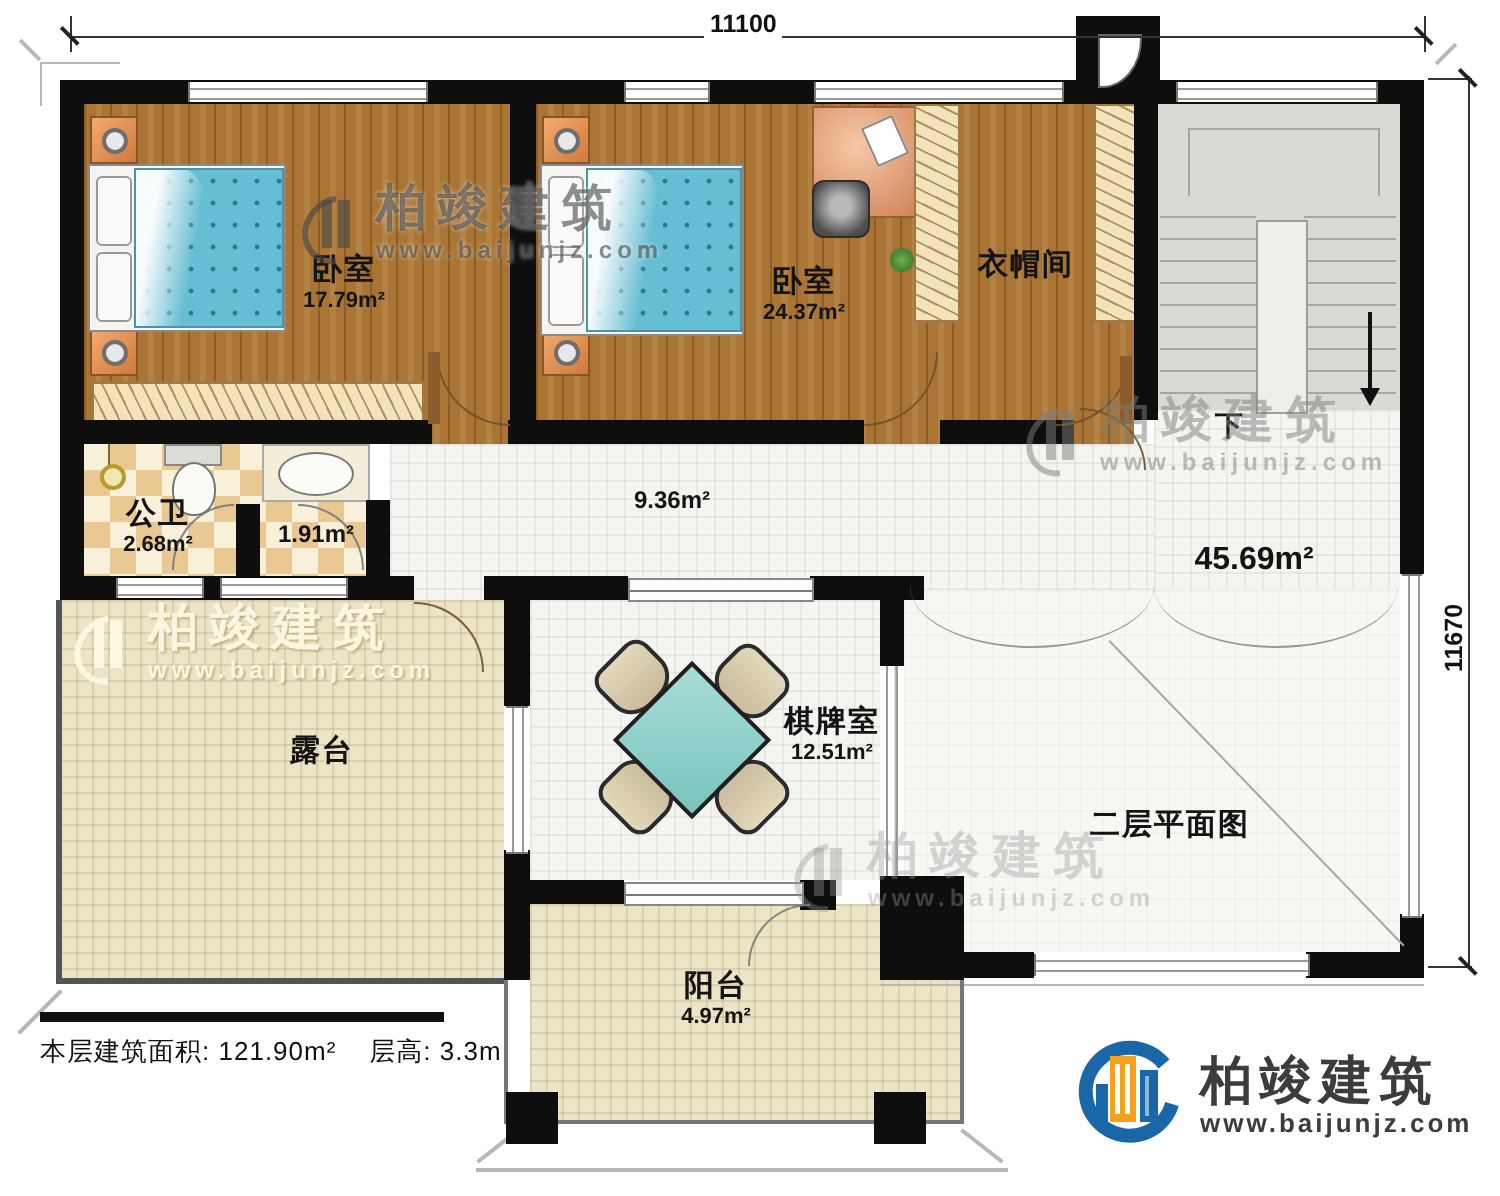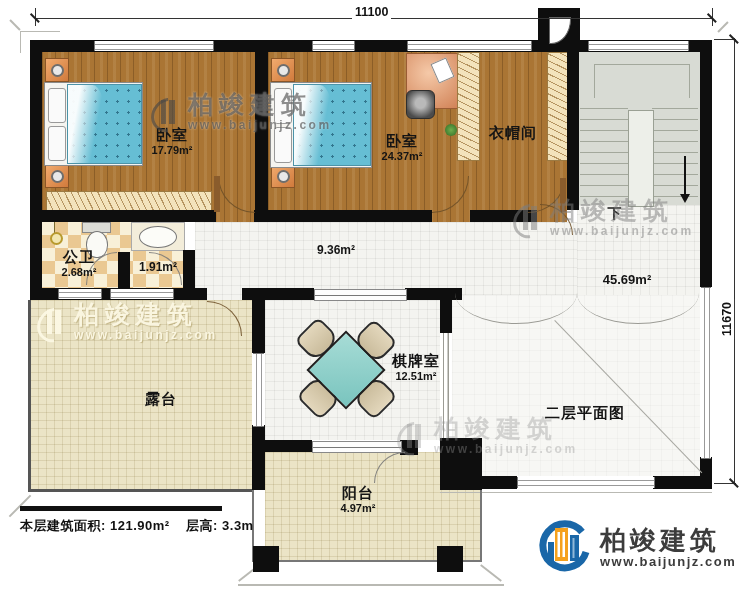--- a/index.html
+++ b/index.html
@@ -71,21 +71,21 @@
   .wm-icon:after{content:"";position:absolute;left:9px;top:7px;width:14px;height:24px;
     background:linear-gradient(90deg,currentColor 0 5px,transparent 5px 8px,currentColor 8px 14px);}
   .wm-brand{font-size:25px;font-weight:bold;letter-spacing:6px;line-height:1;}
   .wm-url{font-size:12px;font-weight:bold;letter-spacing:2.5px;line-height:1.4;}
   
   .titlezone{position:absolute;left:20px;top:503px;z-index:45;color:#111;}
   .trow{display:flex;align-items:baseline;gap:14px;}
   .t-main{font-size:35px;font-weight:bold;letter-spacing:3px;}
   .t-scale{font-size:27px;font-weight:bold;}
   .t-rule{width:202px;height:5px;background:#111;margin-top:3px;}
-  .t-sub{margin-top:6px;font-size:13px;font-weight:bold;letter-spacing:.5px;}
+  .t-sub{margin-top:6px;font-size:13px;font-weight:normal;letter-spacing:.5px;}
   .logozone{position:absolute;left:536px;top:518px;display:flex;align-items:center;gap:8px;z-index:45;}
   .lg-brand{font-size:26px;font-weight:bold;color:#3c3c3c;letter-spacing:4px;line-height:1.05;}
   .lg-url{font-size:13px;font-weight:bold;color:#3c3c3c;letter-spacing:1.5px;}
   .stairline{position:absolute;background:#a3a89c;z-index:4;}
   .downarrow{position:absolute;z-index:6;}
 </style>
 </head>
 <body>
 
 <div id="stage">
@@ -249,23 +249,23 @@
     <span class="rn">公卫</span>
     <span class="ra">2.68m²</span>
   </div>
   <div class="rl" style="left:158px;top:267px">
     <span class="ra" style="font-size:12px">1.91m²</span>
   </div>
   <div class="rl" style="left:336px;top:250px">
     <span class="ra" style="font-size:12px">9.36m²</span>
   </div>
   <div class="rl" style="left:627px;top:280px">
-    <span class="ra" style="font-size:13px">45.69m²</span>
-  </div>
-  <div class="rl" style="left:161px;top:399px">
+    <span class="ra" style="font-size:16px">45.69m²</span>
+  </div>
+  <div class="rl" style="left:161px;top:376px">
     <span class="rn">露台</span>
   </div>
   <div class="rl" style="left:416px;top:368px">
     <span class="rn">棋牌室</span>
     <span class="ra">12.51m²</span>
   </div>
   <div class="rl" style="left:585px;top:413px">
     <span class="rn">二层平面图</span>
   </div>
   <div class="rl" style="left:358px;top:500px">

